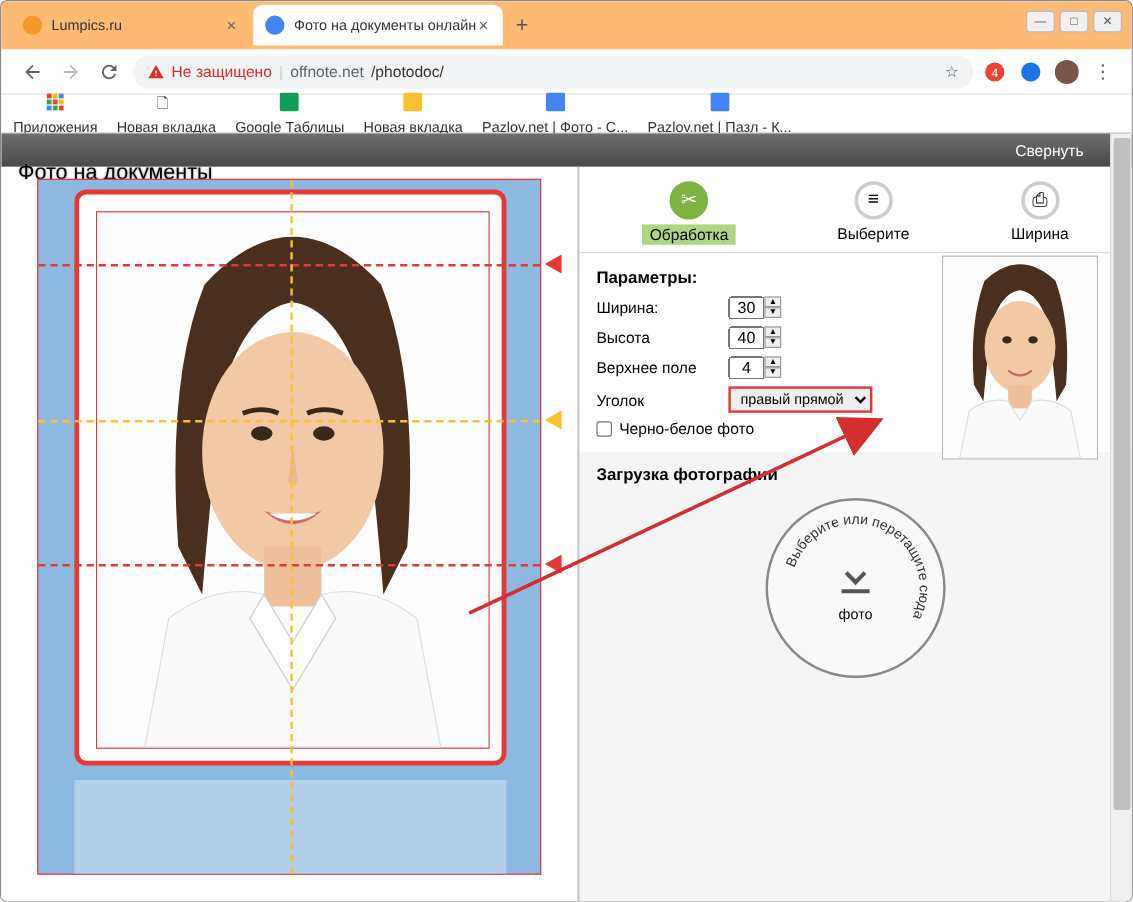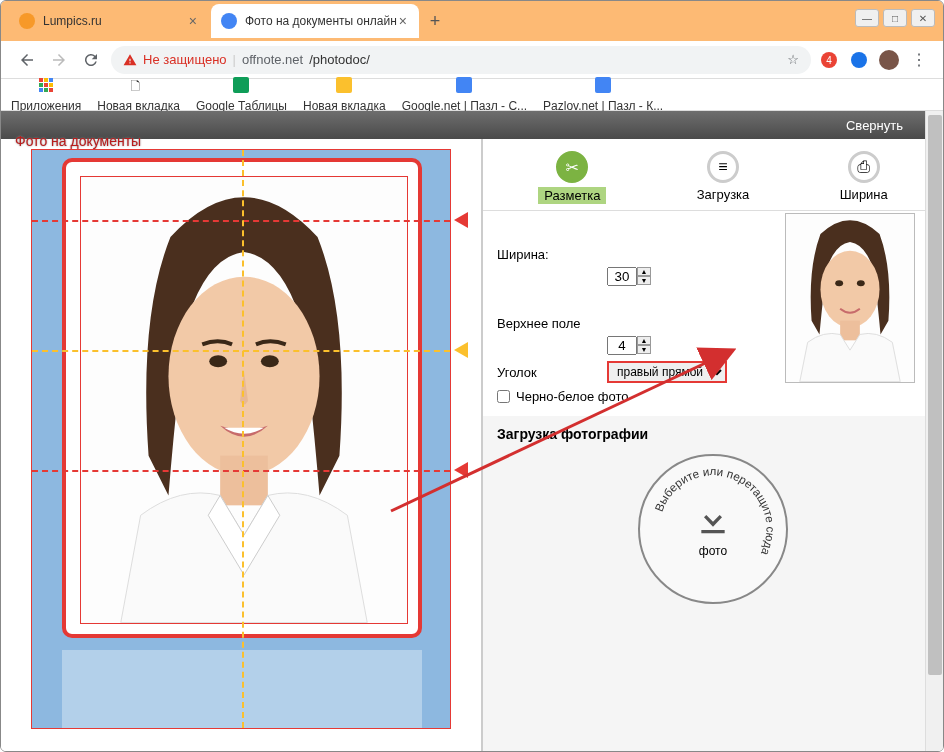--- a/index.html
+++ b/index.html
@@ -60,21 +60,21 @@
 .step-icon { width: 32px; height: 32px; border-radius: 50%; border: 3px solid #ccc; display: flex; align-items: center; justify-content: center; font-size: 16px; background: #fff; }
 .step.active .step-icon { border-color: #7cb342; background: #7cb342; color: #fff; }
 .step.active .step-label { background: #aed581; padding: 1px 6px; color: #000; }
 
 .params { padding: 12px 14px; background: #fff; }
 .params h3 { font-size: 14px; margin-bottom: 8px; }
 .param-row { display: flex; align-items: center; margin-bottom: 6px; font-size: 13px; }
 .param-row label { width: 110px; }
 .param-row select, .param-row input[type=number] { font-size: 12px; padding: 1px 4px; border: 1px solid #999; }
 .param-row select { width: 160px; }
-.spinner { width: 46px; display: flex; margin-top: 44px; }
+.spinner { width: 46px; display: flex; }
 .spinner input { width: 30px; text-align: center; }
 .spin-btns { display: flex; flex-direction: column; }
 .spin-btn { width: 14px; height: 9px; border: 1px solid #999; font-size: 7px; line-height: 7px; text-align: center; cursor: pointer; background: #eee; }
 .cb-row { display: flex; align-items: center; gap: 6px; font-size: 13px; margin-top: 4px; }
 
 .preview { position: absolute; right: 28px; top: 74px; width: 130px; height: 170px; border: 1px solid #bbb; background: #fff; }
 .preview svg { width: 100%; height: 100%; }
 
 .upload-section { padding: 10px 14px; }
 .upload-section h3 { font-size: 14px; margin-bottom: 12px; }
@@ -187,38 +187,38 @@
   <div class="bm-item">
       <div class="bm-icon"><svg width="16" height="16">
           <rect width="16" height="16" fill="#fbc02d" rx="2"></rect>
         </svg></div>
       <span>Новая вкладка</span>
     </div>
   <div class="bm-item">
       <div class="bm-icon"><svg width="16" height="16">
           <rect width="16" height="16" fill="#4285f4" rx="2"></rect>
         </svg></div>
-      <span>Google.net | Пазл - С...</span>
+      <span>Pazlov.net | Фото - С...</span>
     </div>
   <div class="bm-item">
       <div class="bm-icon"><svg width="16" height="16">
           <rect width="16" height="16" fill="#4285f4" rx="2"></rect>
         </svg></div>
       <span>Pazlov.net | Пазл - К...</span>
     </div>
 </div>
 
 <div class="page">
   <div class="topbar">
     <span>Свернуть</span>
   </div>
   <div class="content">
 
     <div class="left-panel">
-      <div style="position:absolute;top:-6px;left:14px;color:#b91c1c;font-size:14px;text-shadow:0 0 2px #888">Фото на документы</div>
+      <div style="position:absolute;top:-6px;left:14px;color:#000000;font-size:18px;text-shadow:0 0 2px #888">Фото на документы</div>
       <div class="photo-frame">
         <div class="photo-inner">
           <div class="photo-inner2">
             <svg class="face-svg" viewBox="0 0 328 448">
               <rect width="328" height="448" fill="#fdfdfd"></rect>
 
               <path d="M 90 60 Q 164 -20 238 60 Q 270 140 260 280 L 240 320 Q 230 200 220 140 Q 200 80 164 75 Q 128 80 108 140 Q 98 200 88 320 L 68 280 Q 58 140 90 60 Z" fill="#4a2f1e"></path>
 
               <ellipse cx="164" cy="200" rx="76" ry="100" fill="#f2c9a7"></ellipse>
 
@@ -249,37 +249,48 @@
         <div class="guide-h g-red" style="top:320px"></div>
         <div class="marker marker-r" style="top:312px"></div>
         <div class="guide-v g-yellow" style="left:210px"></div>
       </div>
     </div>
 
     <div class="right-panel">
       <div class="steps">
         <div class="step active">
           <div class="step-icon">✂</div>
-          <span class="step-label">Разметка</span>
+          <span class="step-label">Обработка</span>
         </div>
         <div class="step">
           <div class="step-icon">≡</div>
-          <span>Загрузка</span>
+          <span>Выберите</span>
         </div>
         <div class="step">
           <div class="step-icon">⎙</div>
           <span>Ширина</span>
         </div>
       </div>
 
       <div class="params">
+        <h3>Параметры:</h3>
         <div class="param-row">
           <label>Ширина:</label>
           <div class="spinner">
               <input type="text" value="30" style="">
+              <div class="spin-btns">
+                <div class="spin-btn">▲</div>
+                <div class="spin-btn">▼</div>
+              </div>
+            </div>
+        </div>
+        <div class="param-row">
+          <label>Высота</label>
+          <div class="spinner">
+              <input type="text" value="40" style="">
               <div class="spin-btns">
                 <div class="spin-btn">▲</div>
                 <div class="spin-btn">▼</div>
               </div>
             </div>
         </div>
         <div class="param-row">
           <label>Верхнее поле</label>
           <div class="spinner">
               <input type="text" value="4" style="">

